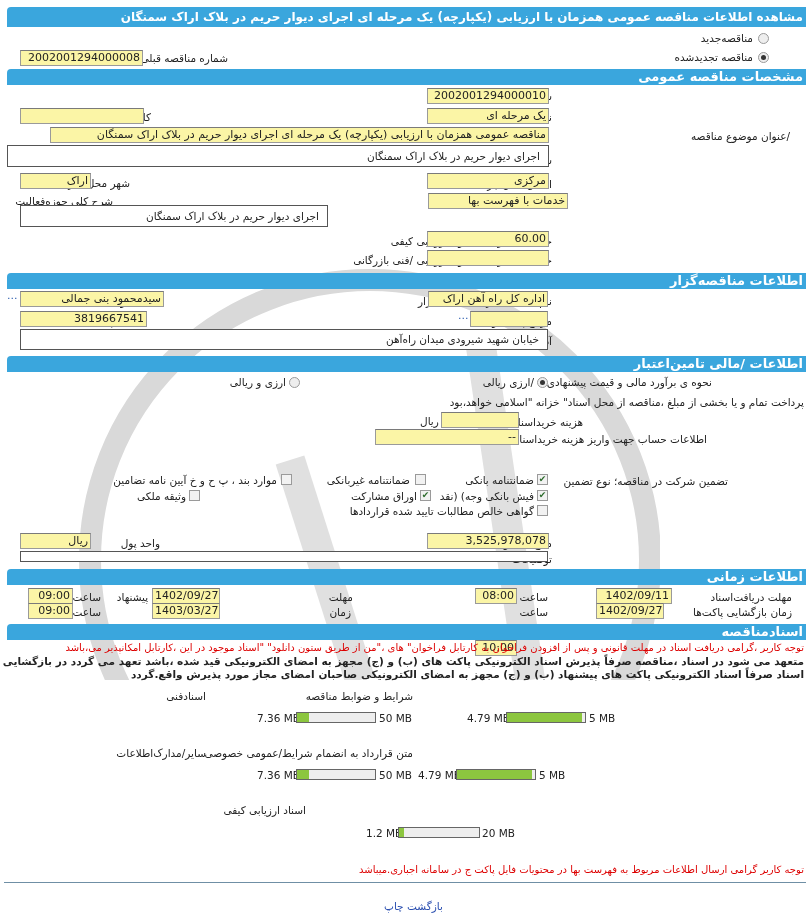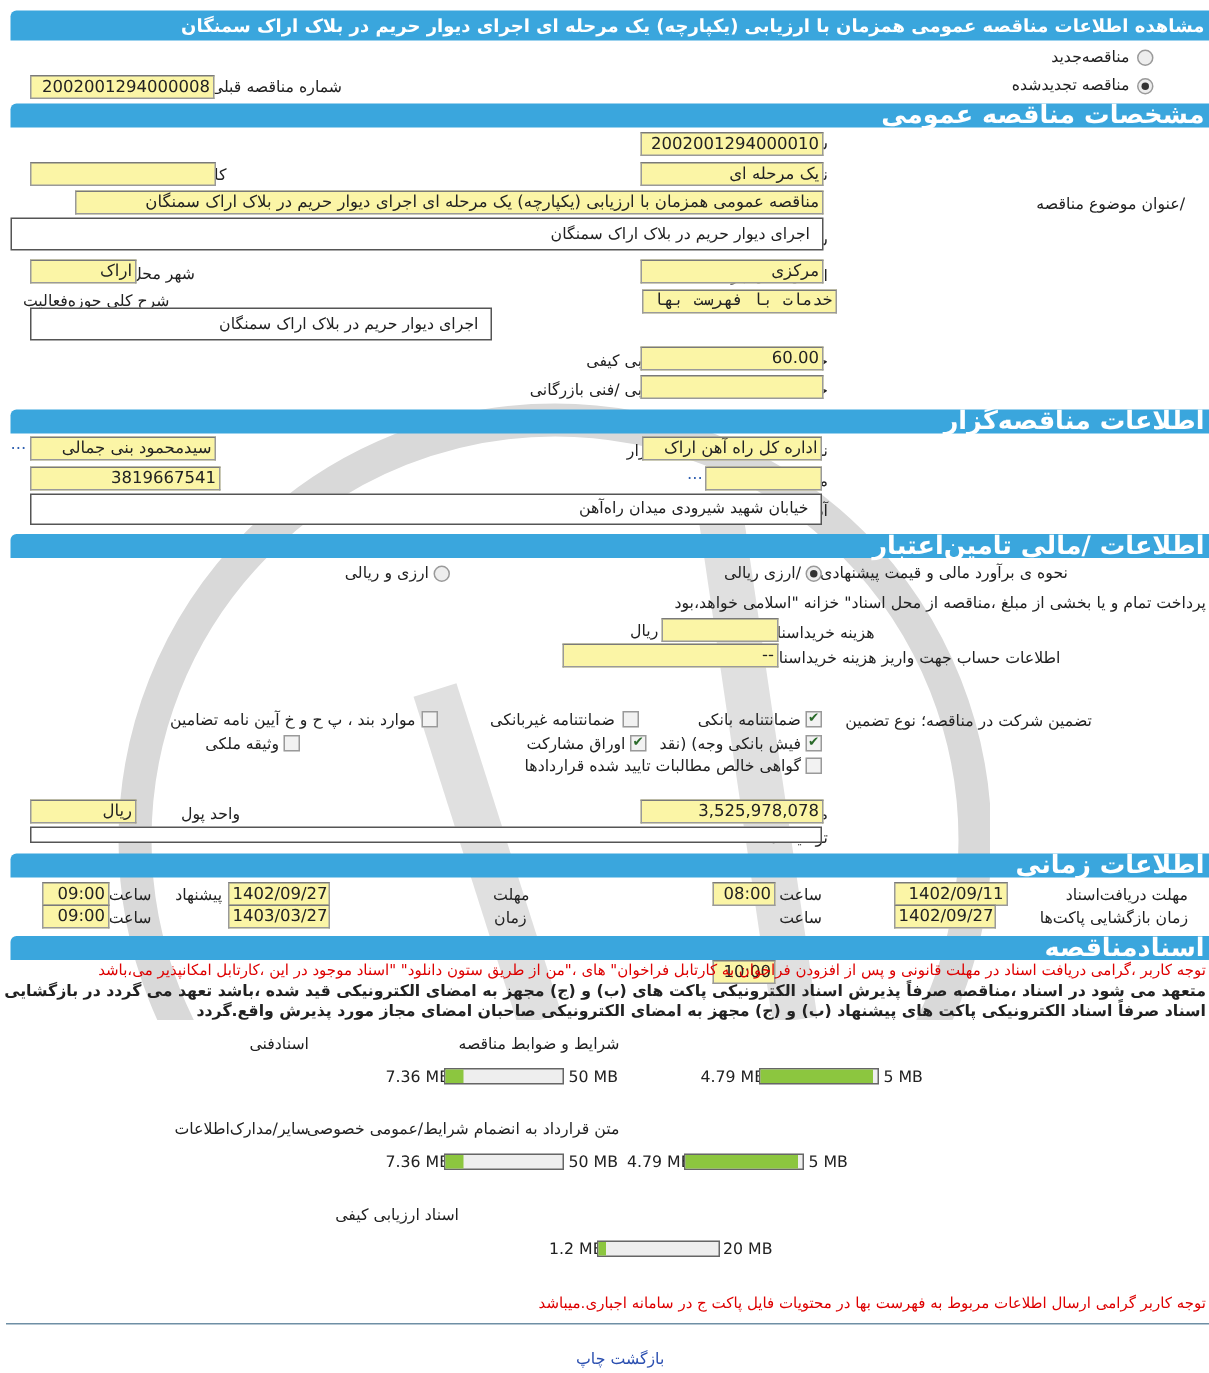--- a/index.html
+++ b/index.html
@@ -1,19 +1,19 @@
 <!DOCTYPE html>
 <html><head>
 <meta charset="utf-8">
 <style>
   * { box-sizing: border-box; margin: 0; padding: 0; }
   html, body { width: 806px; height: 915px; background: #fff; overflow: hidden; }
   body { font-family: "DejaVu Sans", sans-serif; font-size: 10.5px; color: #222; direction: rtl; position: relative; }
   .bar { position: absolute; left: 7px; right: 0; height: 16px; background: #3aa6dd; color: #fff; font-weight: bold;
-         font-size: 17px; padding-right: 3px; line-height: 16px; border-radius: 4px 0 0 0; }
+         font-size: 13px; padding-right: 3px; line-height: 16px; border-radius: 4px 0 0 0; }
   .title-bar { top: 7px; height: 20px; line-height: 20px; font-size: 12px; }
   .field { position: absolute; height: 16px; background: #fbf5a6; border: 1px solid #9a9a9a; border-top-color: #7a7a7a;
            font-size: 11px; line-height: 14px; padding: 0 2px; direction: ltr; text-align: right; overflow: hidden; white-space: nowrap; }
   .field.rtl { direction: rtl; text-align: right; }
   .box { position: absolute; border: 1px solid #555; background: #fff; font-size: 10.5px; padding-right: 8px; overflow: hidden; white-space: nowrap; }
   .lbl { position: absolute; white-space: nowrap; font-size: 10.5px; }
   .radio { position: absolute; width: 11px; height: 11px; border-radius: 50%; border: 1px solid #9a9a9a; background: #eee; }
   .radio.on::after { content: ""; position: absolute; left: 2px; top: 2px; width: 5px; height: 5px; border-radius: 50%; background: #333; }
   .chk { position: absolute; width: 11px; height: 11px; border: 1px solid #9a9a9a; background: #f2f2f2; font-size: 9px; line-height: 9px; text-align: center; color: #2a6a2a; }
   .dots { position: absolute; color: #3060b0; font-size: 11px; }
@@ -57,35 +57,35 @@
 
 <span class="lbl" style="right:254px;top:154px;">شرح مناقصه</span>
 <div class="box" style="left:7px;top:145px;width:542px;height:22px;line-height:20px;">اجرای  دیوار  حریم  در  بلاک  اراک سمنگان</div>
 
 <span class="lbl" style="right:254px;top:178px;">استان محل‌اجرا</span>
 <div class="field rtl" style="left:427px;top:173px;width:122px;">مرکزی</div>
 <span class="lbl" style="right:676px;top:177px;">شهر محل اجرا</span>
 <div class="field rtl" style="left:20px;top:173px;width:71px;">اراک</div>
 
 <span class="lbl" style="right:254px;top:196px;">طبقه بندی موضوعی</span>
-<div class="field rtl" style="left:428px;top:193px;width:130px;font-family:Liberation Mono, monospace;">خدمات با فهرست بها</div>
+<div class="field rtl" style="left:428px;top:193px;width:140px;">خدمات با فهرست بها</div>
 <span class="lbl" style="right:693px;top:195px;">شرح کلی حوزه‌فعالیت</span>
 <div class="box" style="left:20px;top:205px;width:308px;height:22px;line-height:20px;">اجرای  دیوار  حریم  در  بلاک  اراک سمنگان</div>
 
 <span class="lbl" style="right:254px;top:235px;">حداقل  امتیاز قابل  قبول  ارزیابی کیفی</span>
 <div class="field" style="left:427px;top:231px;width:122px;">60.00</div>
 <span class="lbl" style="right:254px;top:254px;">حداقل  امتیاز قابل  قبول  ارزیابی /فنی بازرگانی</span>
 <div class="field" style="left:427px;top:250px;width:122px;"></div>
 
 <div class="bar" style="top:273px;">اطلاعات مناقصه‌گزار</div>
 
 <span class="lbl" style="right:254px;top:295px;">نام  دستگاه  اجرایی  مناقصه‌گزار</span>
 <div class="field rtl" style="left:428px;top:291px;width:120px;">اداره کل راه آهن اراک</div>
 <span class="lbl" style="right:662px;top:295px;">مسئول  ثبت مناقصه</span>
-<div class="field rtl" style="left:20px;top:291px;width:124px;">سیدمحمود بنی جمالی</div>
+<div class="field rtl" style="left:20px;top:291px;width:144px;">سیدمحمود بنی جمالی</div>
 <span class="dots" style="left:7px;top:289px;">...</span>
 
 <span class="lbl" style="right:254px;top:315px;">مرجع پاسخگویی</span>
 <div class="field" style="left:470px;top:311px;width:78px;"></div>
 <span class="dots" style="left:458px;top:309px;">...</span>
 <span class="lbl" style="right:679px;top:315px;">کد  پستی</span>
 <div class="field" style="left:20px;top:311px;width:127px;">3819667541</div>
 
 <span class="lbl" style="right:254px;top:335px;">آدرس</span>
 <div class="box" style="left:20px;top:329px;width:528px;height:21px;line-height:19px;">خیابان  شهید  شیرودی  میدان راه‌آهن</div>

